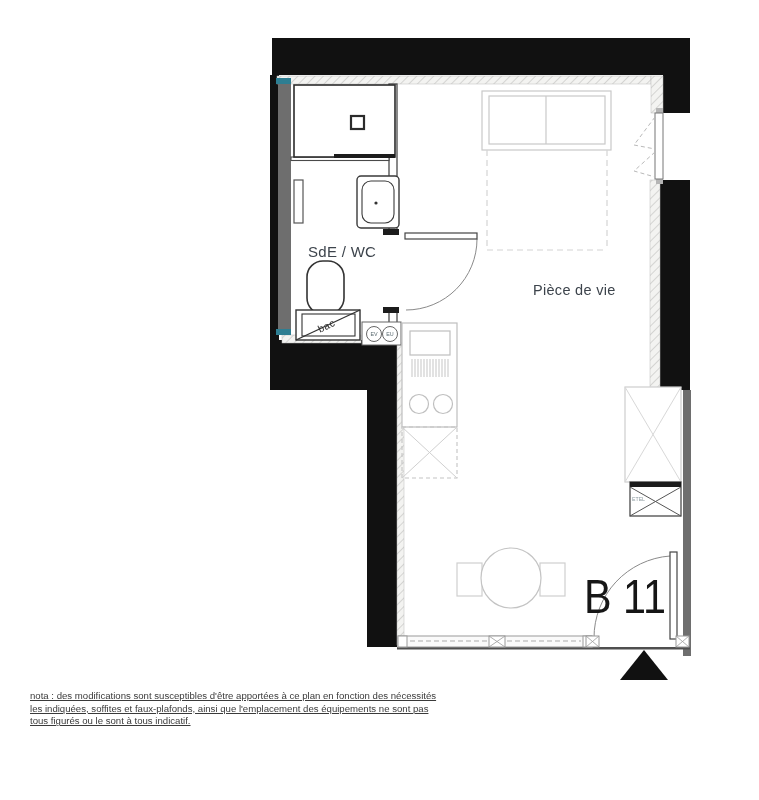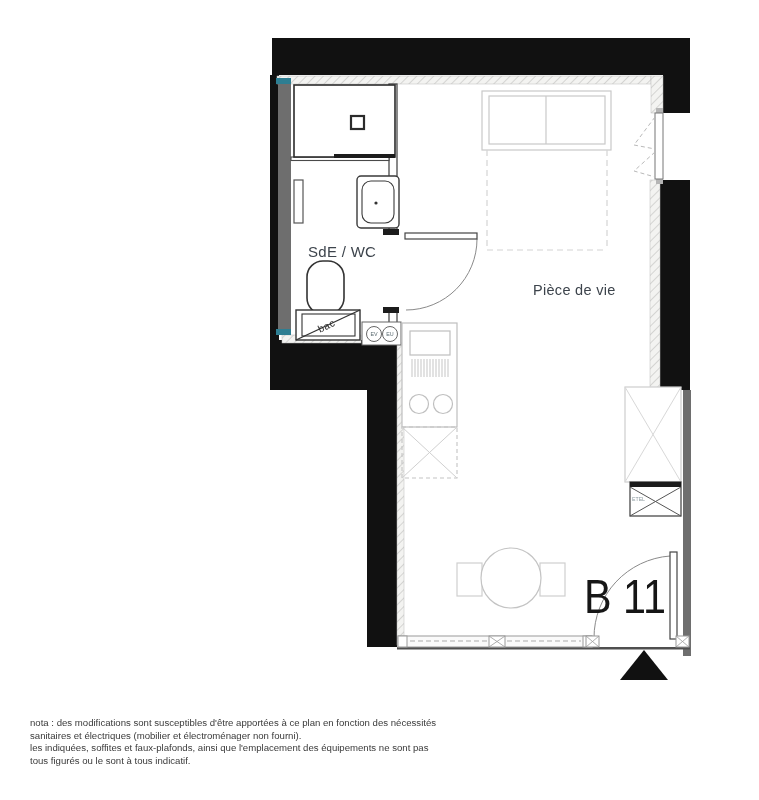--- a/index.html
+++ b/index.html
@@ -5,21 +5,21 @@
   html,body{margin:0;padding:0;background:#ffffff;}
   body{width:759px;height:800px;position:relative;font-family:"Liberation Sans",sans-serif;overflow:hidden;}
   .plan-wrap{position:absolute;left:0;top:0;width:759px;height:800px;}
   svg text{font-family:"Liberation Sans",sans-serif;}
   .room-label{fill:#3d444c;font-size:15px;letter-spacing:.3px;}
   .room-label.small{font-size:14.5px;}
   .unit-label{fill:#161616;font-size:49px;}
   .tiny-label{fill:#5a6a70;font-size:5.4px;}
   .bac-label{fill:#2b2b2b;font-size:10px;letter-spacing:.5px;}
   .etel-label{fill:#8c9aa0;font-size:5.2px;}
-  .note{position:absolute;left:30px;top:717px;width:340px;font-size:9.6px;line-height:1.32;color:#3a3a3a;}
+  .note{position:absolute;left:30px;top:690px;width:340px;font-size:9.6px;line-height:1.32;color:#3a3a3a;text-decoration:underline;}
   .note div{white-space:nowrap;}
 </style>
 </head>
 <body>
 
 <div class="plan-wrap">
 <svg width="759" height="800" viewBox="0 0 759 800" xmlns="http://www.w3.org/2000/svg">
   <defs>
     <pattern id="hatch" width="6" height="6" patternUnits="userSpaceOnUse" patternTransform="rotate(45)">
       <rect width="6" height="6" fill="#f3f3f1"></rect>
@@ -169,16 +169,15 @@
   <polygon points="644,650 620,680 668,680" fill="#111"></polygon>
 
   <text class="room-label" x="308" y="257">SdE / WC</text>
   <text class="room-label small" x="533" y="295">Pièce de vie</text>
   <text class="unit-label" x="584" y="613" textLength="82" lengthAdjust="spacingAndGlyphs">B 11</text>
 </svg>
 </div>
 
 <div class="note">
   <div>nota : des modifications sont susceptibles d'être apportées à ce plan en fonction des nécessités</div>
-  <div>sanitaires et électriques (mobilier et électroménager non fourni).</div>
   <div>les indiquées, soffites et faux-plafonds, ainsi que l'emplacement des équipements ne sont pas</div>
   <div>tous figurés ou le sont à tous indicatif.</div>
 </div>
 
 </body></html>

